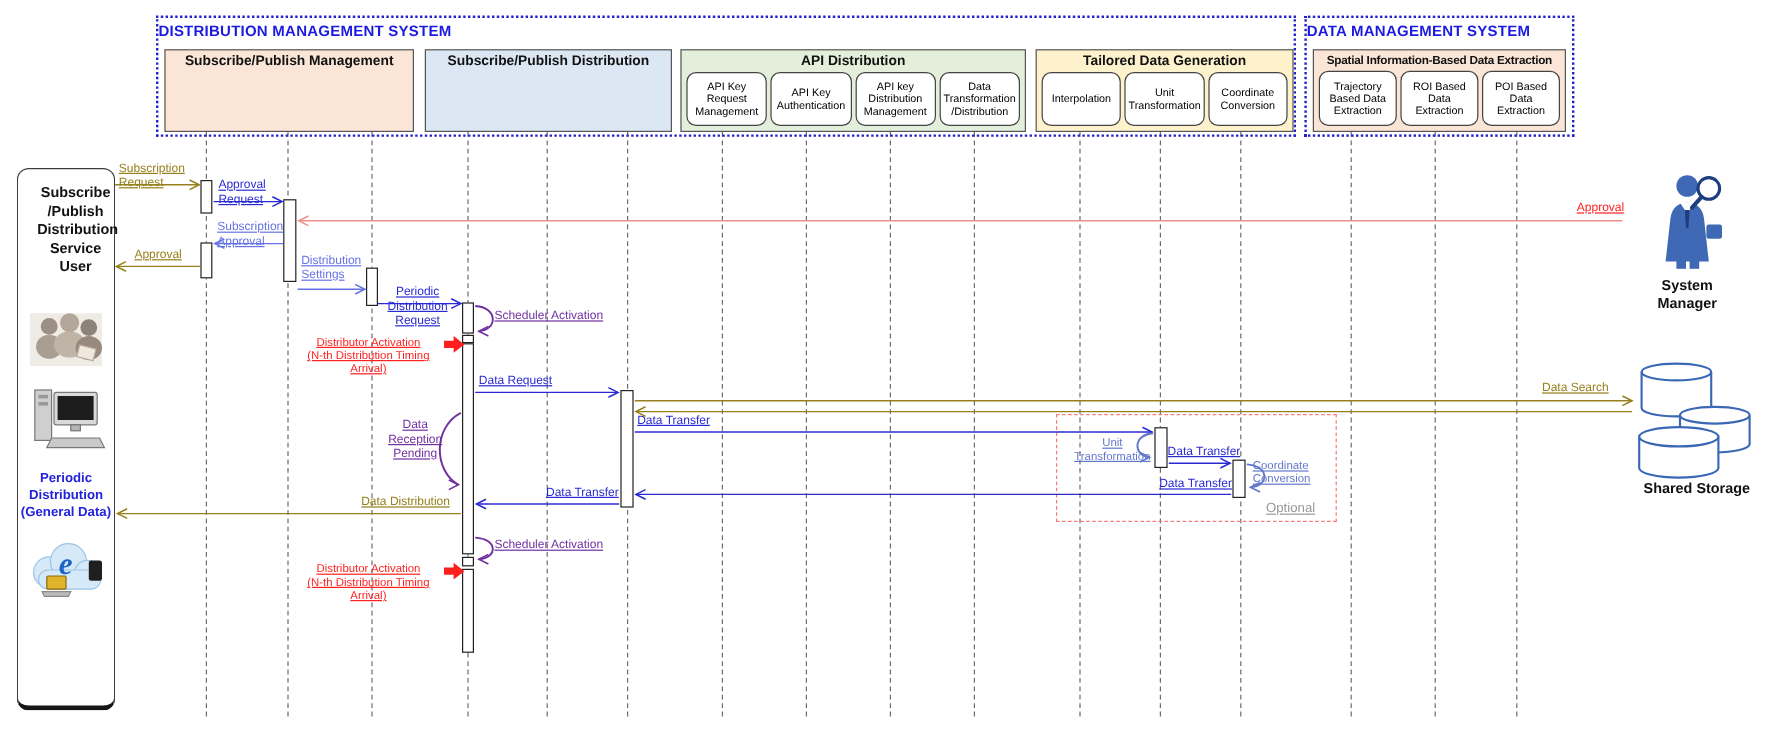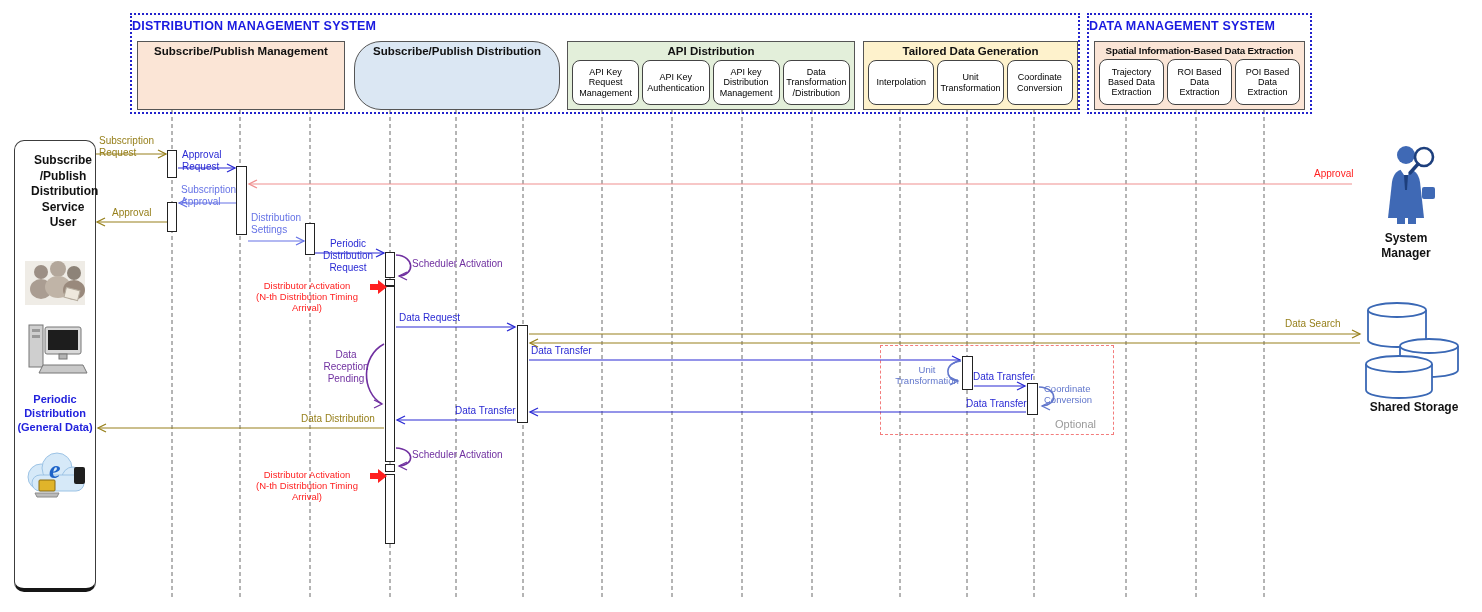--- a/index.html
+++ b/index.html
@@ -1,21 +1,21 @@
 <!DOCTYPE html>
 <html><head>
 <meta charset="utf-8">
 <style>
   html,body{margin:0;padding:0;background:#fff;font-family:"Liberation Sans",sans-serif;}
   #stage{position:relative;width:1482px;height:612px;background:#fff;overflow:hidden;}
   svg.layer{position:absolute;left:0;top:0;pointer-events:none;}
   #lifelines{z-index:1;}
   .bar{position:absolute;background:#fff;border:1px solid #222;z-index:2;box-sizing:border-box;}
   #connectors{z-index:3;}
-  .lbl{position:absolute;z-index:4;font-size:10px;line-height:1.18;white-space:pre-line;}
+  .lbl{position:absolute;z-index:4;font-size:10px;line-height:1.18;white-space:pre-line;text-decoration:underline;}
   .sys-box{position:absolute;border:2px dotted #2222cc;box-sizing:border-box;z-index:5;background:transparent;}
   .sys-title{text-align:left;font-weight:bold;color:#1a1ae0;font-size:12.5px;margin-top:4px;letter-spacing:.2px;}
   .group-box{position:absolute;border:1px solid #555;box-sizing:border-box;z-index:6;display:flex;flex-direction:column;}
   .group-title{text-align:center;font-weight:bold;color:#111;font-size:11.5px;margin-top:3px;}
   .group-title.small{font-size:9.8px;letter-spacing:-0.2px;}
   .module-row{display:flex;flex:1;gap:3px;padding:3px 4px 4px 4px;}
   .module{flex:1;background:#fff;border:1px solid #444;border-radius:8px;font-size:9px;line-height:1.12;display:flex;align-items:center;justify-content:center;text-align:center;padding:1px;}
   .actor-box{position:absolute;border:1.5px solid #3c3c3c;border-bottom:4px solid #161616;border-radius:10px;background:#fff;z-index:6;box-sizing:border-box;}
   .actor-title{position:absolute;left:16px;right:0;top:12px;text-align:center;font-weight:bold;color:#111;font-size:12px;line-height:1.3;white-space:pre-line;z-index:7;}
   .periodic{position:absolute;left:-3px;right:-3px;text-align:center;font-weight:bold;color:#2222dd;font-size:11px;line-height:1.25;white-space:pre-line;z-index:7;}
@@ -156,21 +156,21 @@
   </svg>
   <div class="actor-label" style="left:1358px;top:400px;width:112px;">Shared Storage</div>
 
   <div id="optional-box" style="left: 880px; top: 345px; width: 234px; height: 90px;"></div>
 <div class="sys-box" style="left: 130px; top: 13px; width: 950px; height: 101px;">
       <div class="sys-title">DISTRIBUTION MANAGEMENT SYSTEM</div>
     </div>
     <div class="group-box" style="left: 137px; top: 41px; width: 208px; height: 69px; background: rgb(251, 229, 214);">
       <div class="group-title">Subscribe/Publish Management</div>
     </div>
-    <div class="group-box" style="left: 354px; top: 41px; width: 206px; height: 69px; background: rgb(219, 231, 243); border-radius: 27px;">
+    <div class="group-box" style="left: 354px; top: 41px; width: 206px; height: 69px; background: rgb(219, 231, 243);">
       <div class="group-title">Subscribe/Publish Distribution</div>
     </div>
     <div class="group-box" style="left: 567px; top: 41px; width: 288px; height: 69px; background: rgb(227, 239, 218);">
       <div class="group-title">API Distribution</div>
       <div class="module-row">
         <div class="module">API Key Request Management</div>
         <div class="module">API Key Authentication</div>
         <div class="module">API key Distribution Management</div>
         <div class="module">Data Transformation /Distribution</div>
       </div>

